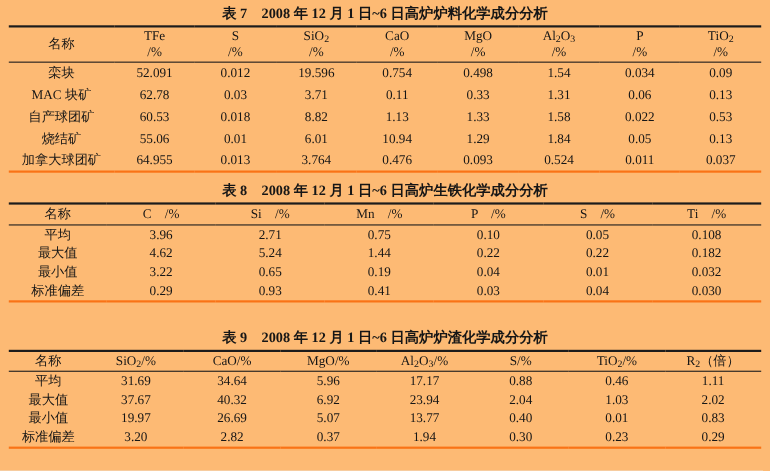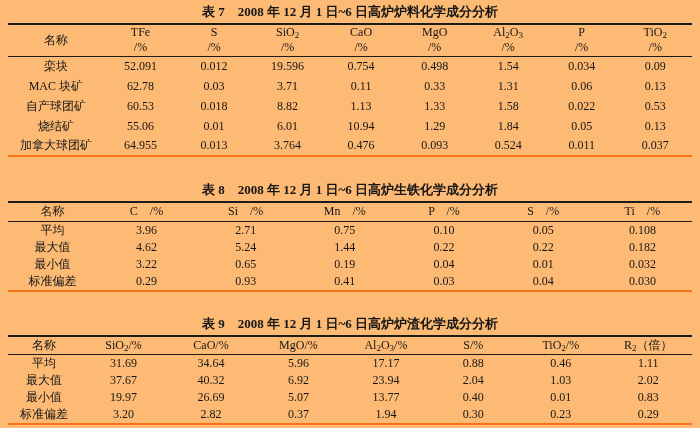--- a/index.html
+++ b/index.html
@@ -40,21 +40,21 @@
   }
   .hdr-b { border-bottom: 1.5px solid #1c1c1c; }
   sub { font-size: 9px; line-height: 0; vertical-align: -2px; }
 
   
   .s0 thead th { height: 16px; }
   .s0 tbody td { height: 20px; }
   .s0 .name-col { width: 14%; }
 
   
-  .s1 { margin-top: 25px; }
+  .s1 { margin-top: 8px; }
   .s2 { margin-top: 24px; }
   .s1 thead th, .s2 thead th { height: 19px; }
   .s1 tbody td, .s2 tbody td { height: 17px; }
   .s1 .name-col { width: 13%; }
   .s2 .name-col { width: 10.5%; }
 </style>
 </head>
 <body>
 
 <div class="page">

